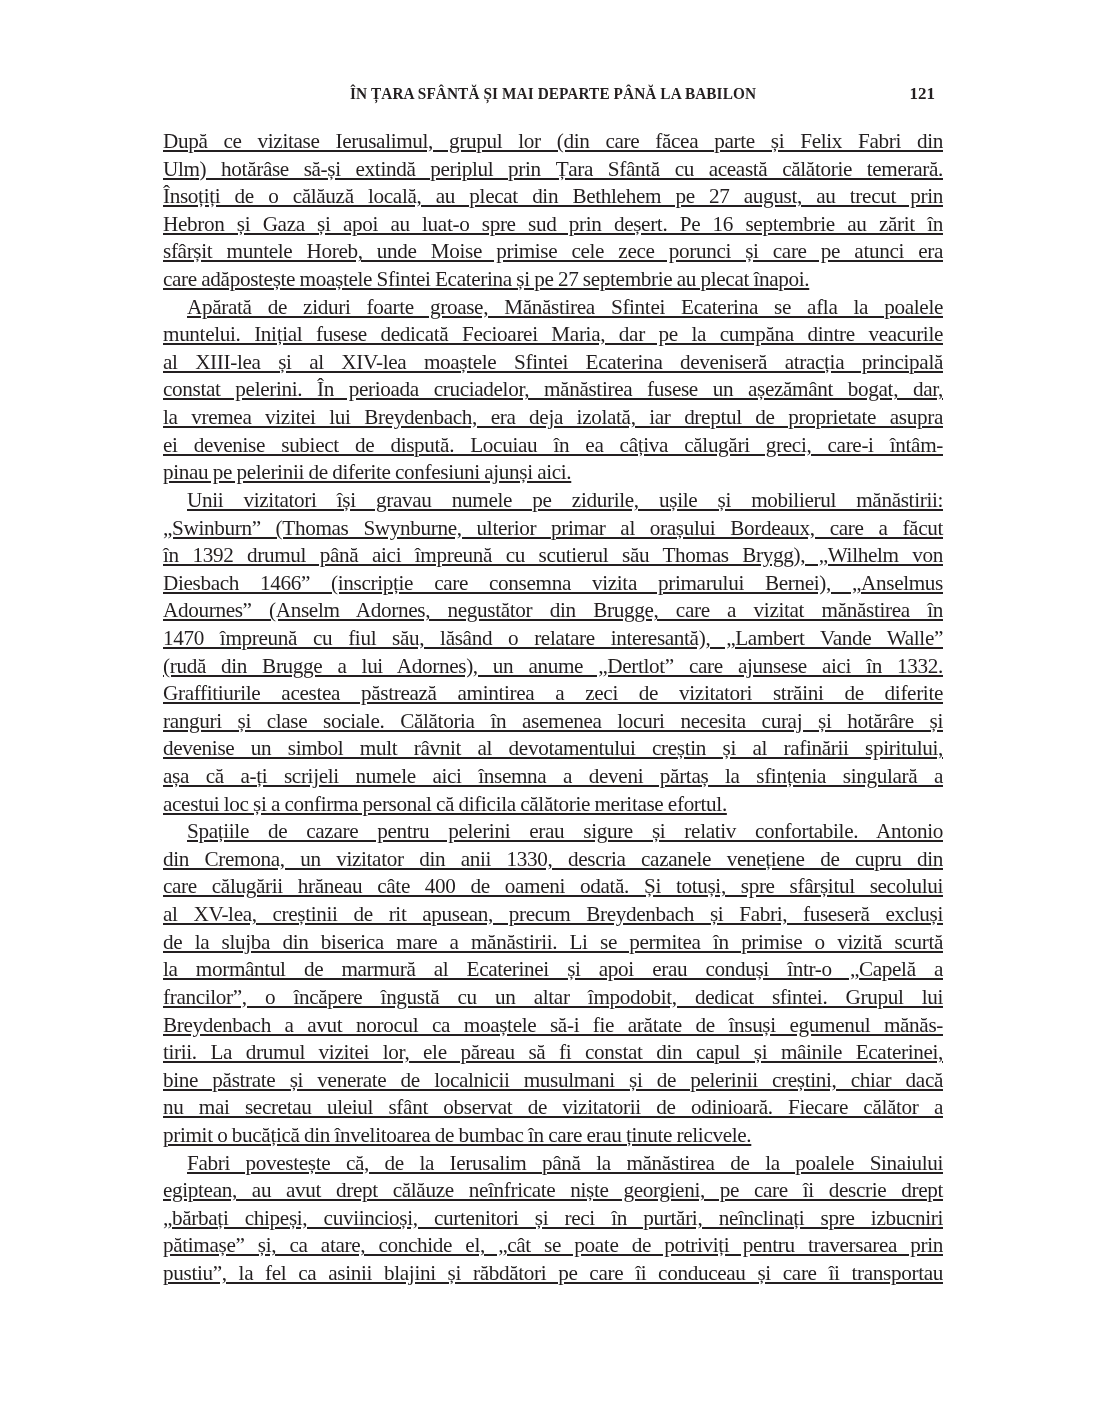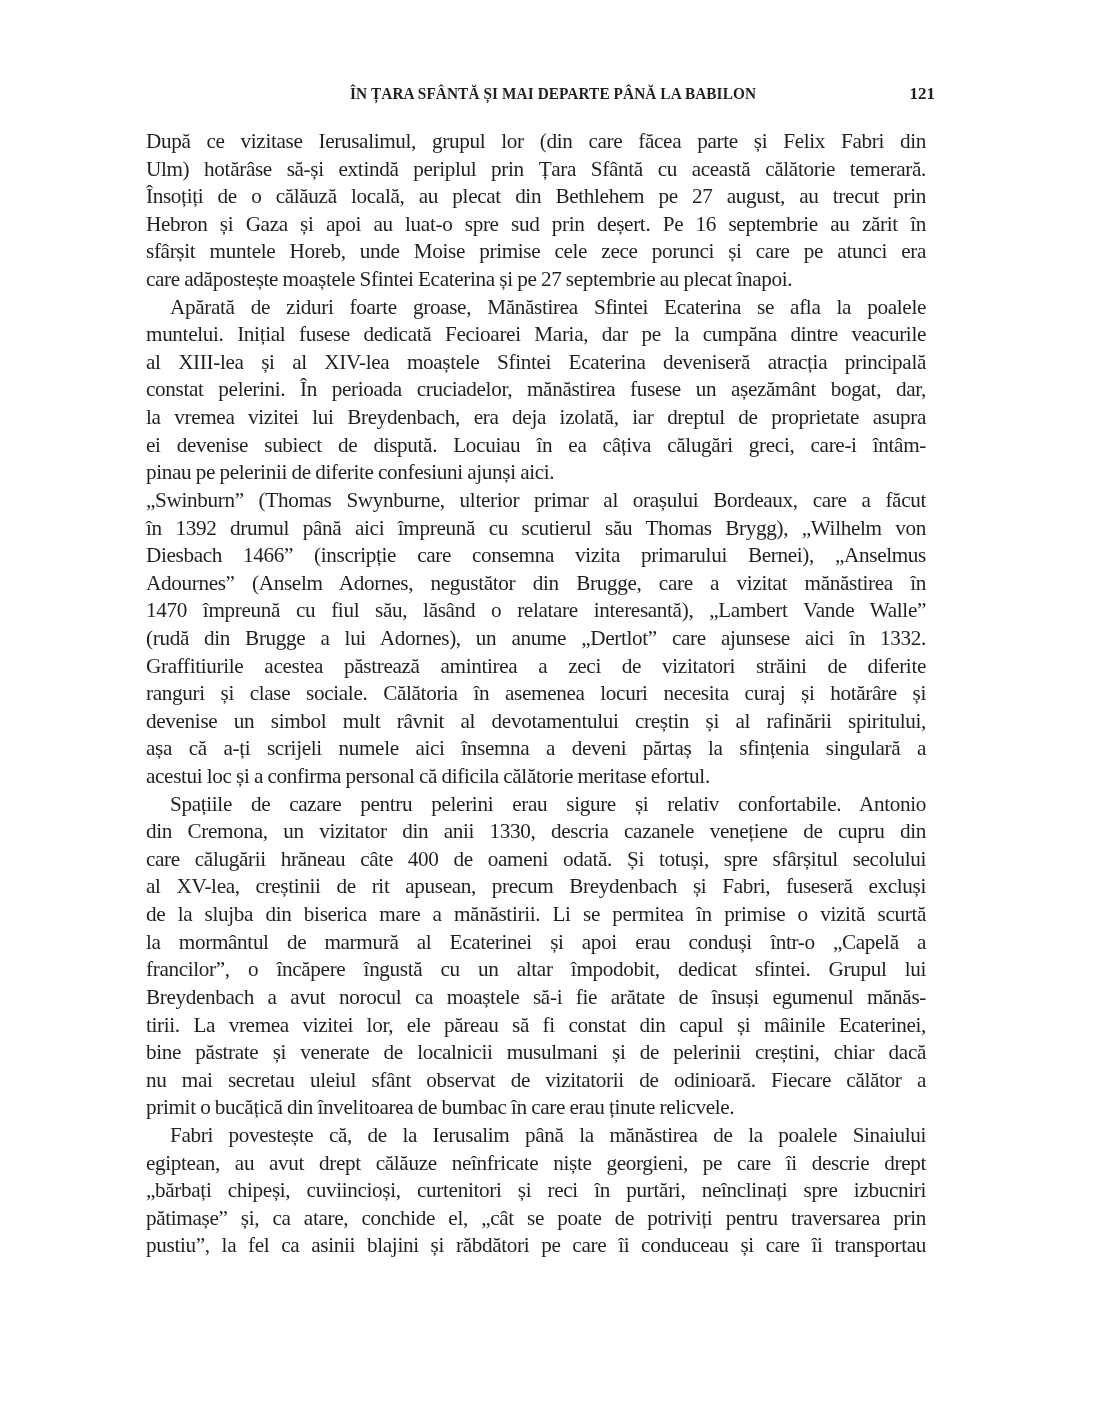--- a/index.html
+++ b/index.html
@@ -2,21 +2,21 @@
 <html><head>
 <meta charset="utf-8">
 <style>
   html, body { margin: 0; padding: 0; background: #ffffff; }
   body { width: 1100px; height: 1422px; position: relative; overflow: hidden;
          font-family: "Liberation Serif", "DejaVu Serif", serif; color: #231f20; }
   .running-head { position: absolute; top: 84px; left: 163px; width: 780px; height: 24px; font-weight: bold; }
   .running-title { position: absolute; left: 0; right: 0; text-align: center; top: 0;
                    font-size: 17px; letter-spacing: 0.1px; transform: scaleX(0.9); transform-origin: center; }
   .page-number { position: absolute; right: 8px; top: 0; font-size: 17px; }
-  .body-text { position: absolute; top: 128px; left: 146px; width: 780px; }
+  .body-text { position: absolute; top: 128px; left: 163px; width: 780px; text-decoration: underline; }
   .line { display: block; height: 27.62px; line-height: 27.62px; font-size: 21.2px;
           white-space: nowrap; text-align: justify; text-align-last: justify;
           letter-spacing: -0.35px; word-spacing: -0.5px; }
   .line.last { text-align-last: left; }
   .line.indent { text-indent: 24px; }
 </style>
 </head>
 <body>
 
 <div class="running-head">
@@ -36,20 +36,21 @@
     <div>
       <span class="line indent">Apărată de ziduri foarte groase, Mănăstirea Sfintei Ecaterina se afla la poalele</span>
       <span class="line">muntelui. Inițial fusese dedicată Fecioarei Maria, dar pe la cumpăna dintre veacurile</span>
       <span class="line">al XIII-lea și al XIV-lea moaștele Sfintei Ecaterina deveniseră atracția principală</span>
       <span class="line">constat pelerini. În perioada cruciadelor, mănăstirea fusese un așezământ bogat, dar,</span>
       <span class="line">la vremea vizitei lui Breydenbach, era deja izolată, iar dreptul de proprietate asupra</span>
       <span class="line">ei devenise subiect de dispută. Locuiau în ea câțiva călugări greci, care-i întâm-</span>
       <span class="line last">pinau pe pelerinii de diferite confesiuni ajunși aici.</span>
     </div>
     <div>
+      <span class="line indent">Unii vizitatori își gravau numele pe zidurile, ușile și mobilierul mănăstirii:</span>
       <span class="line">„Swinburn” (Thomas Swynburne, ulterior primar al orașului Bordeaux, care a făcut</span>
       <span class="line">în 1392 drumul până aici împreună cu scutierul său Thomas Brygg), „Wilhelm von</span>
       <span class="line">Diesbach 1466” (inscripție care consemna vizita primarului Bernei), „Anselmus</span>
       <span class="line">Adournes” (Anselm Adornes, negustător din Brugge, care a vizitat mănăstirea în</span>
       <span class="line">1470 împreună cu fiul său, lăsând o relatare interesantă), „Lambert Vande Walle”</span>
       <span class="line">(rudă din Brugge a lui Adornes), un anume „Dertlot” care ajunsese aici în 1332.</span>
       <span class="line">Graffitiurile acestea păstrează amintirea a zeci de vizitatori străini de diferite</span>
       <span class="line">ranguri și clase sociale. Călătoria în asemenea locuri necesita curaj și hotărâre și</span>
       <span class="line">devenise un simbol mult râvnit al devotamentului creștin și al rafinării spiritului,</span>
       <span class="line">așa că a-ți scrijeli numele aici însemna a deveni părtaș la sfințenia singulară a</span>
@@ -57,21 +58,21 @@
     </div>
     <div>
       <span class="line indent">Spațiile de cazare pentru pelerini erau sigure și relativ confortabile. Antonio</span>
       <span class="line">din Cremona, un vizitator din anii 1330, descria cazanele venețiene de cupru din</span>
       <span class="line">care călugării hrăneau câte 400 de oameni odată. Și totuși, spre sfârșitul secolului</span>
       <span class="line">al XV-lea, creștinii de rit apusean, precum Breydenbach și Fabri, fuseseră excluși</span>
       <span class="line">de la slujba din biserica mare a mănăstirii. Li se permitea în primise o vizită scurtă</span>
       <span class="line">la mormântul de marmură al Ecaterinei și apoi erau conduși într-o „Capelă a</span>
       <span class="line">francilor”, o încăpere îngustă cu un altar împodobit, dedicat sfintei. Grupul lui</span>
       <span class="line">Breydenbach a avut norocul ca moaștele să-i fie arătate de însuși egumenul mănăs-</span>
-      <span class="line">tirii. La vremea vizitei lor, ele păreau să fi constat din capul și mâinile Ecaterinei,</span>
+      <span class="line">tirii. La drumul vizitei lor, ele păreau să fi constat din capul și mâinile Ecaterinei,</span>
       <span class="line">bine păstrate și venerate de localnicii musulmani și de pelerinii creștini, chiar dacă</span>
       <span class="line">nu mai secretau uleiul sfânt observat de vizitatorii de odinioară. Fiecare călător a</span>
       <span class="line last">primit o bucățică din învelitoarea de bumbac în care erau ținute relicvele.</span>
     </div>
     <div>
       <span class="line indent">Fabri povestește că, de la Ierusalim până la mănăstirea de la poalele Sinaiului</span>
       <span class="line">egiptean, au avut drept călăuze neînfricate niște georgieni, pe care îi descrie drept</span>
       <span class="line">„bărbați chipeși, cuviincioși, curtenitori și reci în purtări, neînclinați spre izbucniri</span>
       <span class="line">pătimașe” și, ca atare, conchide el, „cât se poate de potriviți pentru traversarea prin</span>
       <span class="line">pustiu”, la fel ca asinii blajini și răbdători pe care îi conduceau și care îi transportau</span>

